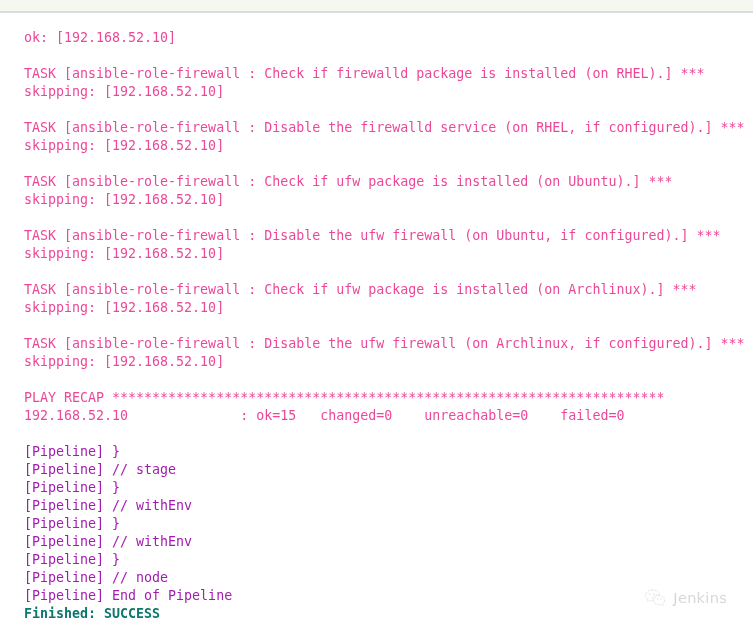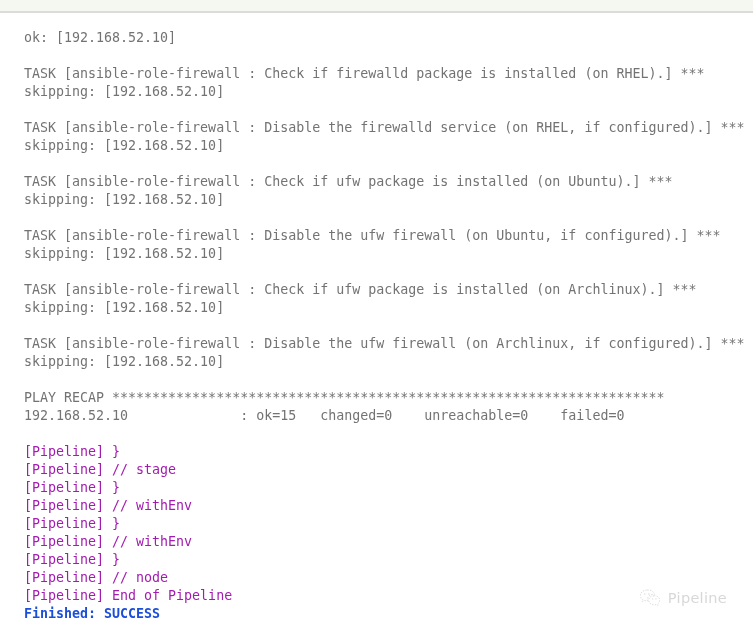--- a/index.html
+++ b/index.html
@@ -58,30 +58,30 @@
     white-space: pre;
   }
 
   .log-line {
     display: block;
     height: 18px;
     white-space: pre;
     font-family: "DejaVu Sans Mono", "Liberation Mono", monospace;
     font-size: 13.3px;
     line-height: 18px;
-    color: #737373;
+    color: #ec4899;
   }
   .log-line.blank {
     color: transparent;
   }
   .log-line.pipeline {
     color: #a21caf;
   }
   .log-line.result {
-    color: #1d4ed8;
+    color: #0f766e;
     font-weight: bold;
   }
 
   
   #watermark {
     position: absolute;
     right: 26px;
     bottom: 18px;
     display: flex;
     align-items: center;
@@ -118,16 +118,16 @@
     <span class="wm-icon">
       <svg viewBox="0 0 24 22" width="22" height="20" aria-hidden="true">
         <path d="M8.6 2.2C4.6 2.2 1.4 4.9 1.4 8.2c0 1.9 1.1 3.6 2.8 4.7l-0.7 2.1 2.4-1.2c0.8 0.2 1.7 0.4 2.7 0.4 0.2 0 0.4 0 0.6 0-0.1-0.4-0.2-0.9-0.2-1.3 0-3.3 3.2-6 7.2-6 0.3 0 0.5 0 0.8 0-0.6-2.7-3.6-4.7-7.2-4.7h-1.2z" fill="none" stroke="#cfcfcf" stroke-width="1.1" stroke-dasharray="1.6 1.4"></path>
         <circle cx="6.3" cy="6.6" r="0.85" fill="#cfcfcf"></circle>
         <circle cx="10.7" cy="6.6" r="0.85" fill="#cfcfcf"></circle>
         <path d="M16.6 8.5c-3.4 0-6.1 2.2-6.1 5 0 2.8 2.7 5 6.1 5 0.8 0 1.5-0.1 2.2-0.3l2.1 1.1-0.6-1.8c1.4-0.9 2.4-2.3 2.4-4 0-2.8-2.7-5-6.1-5z" fill="none" stroke="#cfcfcf" stroke-width="1.1" stroke-dasharray="1.6 1.4"></path>
         <circle cx="14.8" cy="12.0" r="0.75" fill="#cfcfcf"></circle>
         <circle cx="18.5" cy="12.0" r="0.75" fill="#cfcfcf"></circle>
       </svg>
     </span>
-    <span class="wm-label">Pipeline</span>
+    <span class="wm-label">Jenkins</span>
   </div>
 
 </div>
 
 </body></html>

